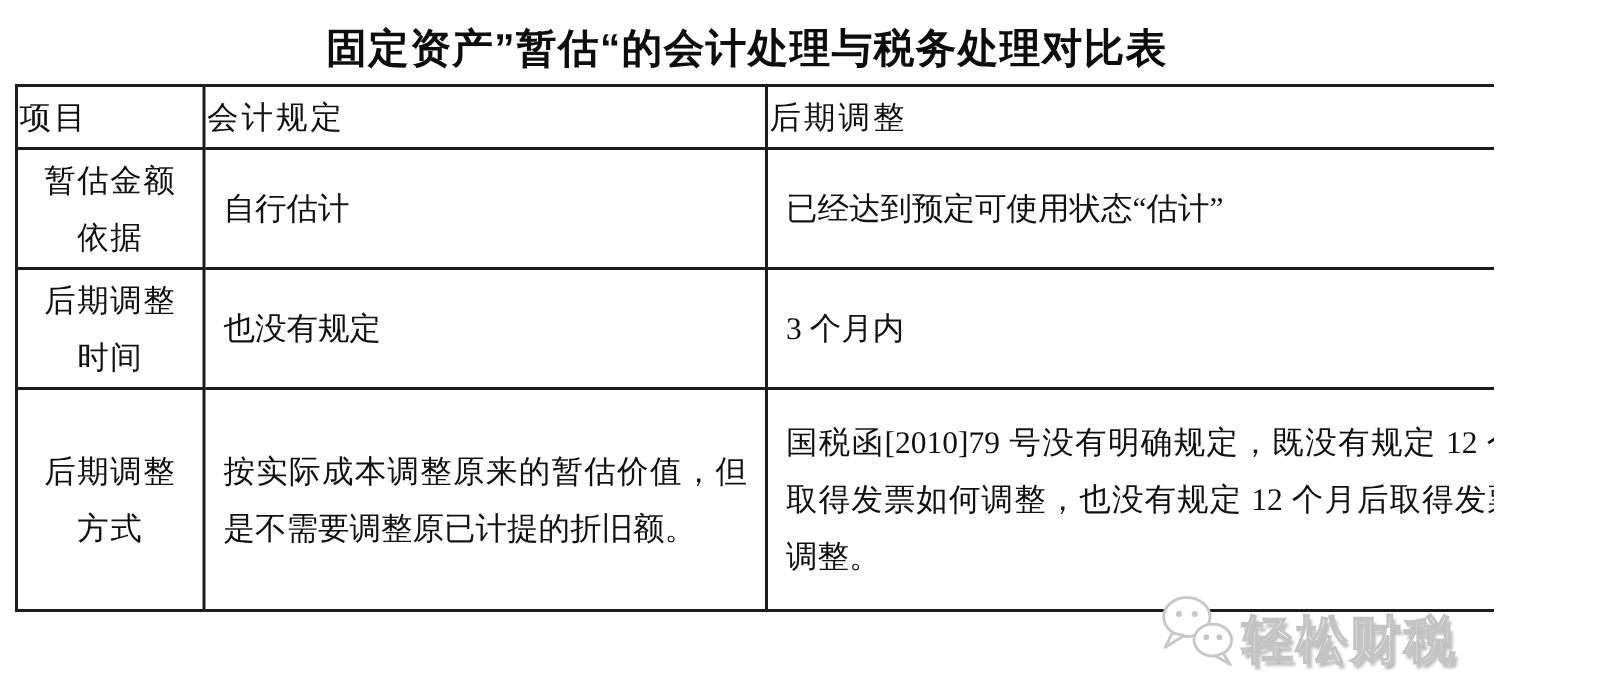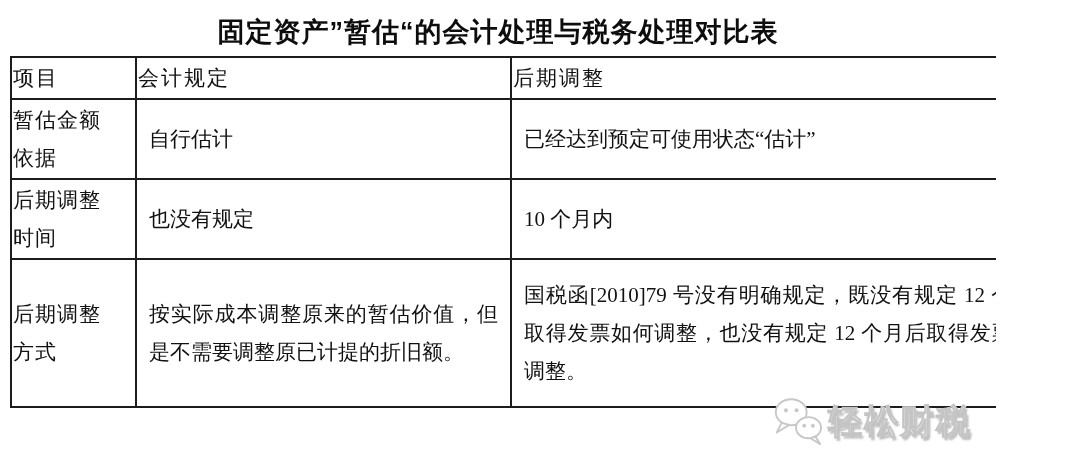--- a/index.html
+++ b/index.html
@@ -38,39 +38,39 @@
     vertical-align: middle;
     overflow: hidden;
   }
   table.cmp th {
     font-weight: 400;
     text-align: left;
     height: 38px;
     letter-spacing: 2px;
   }
   td.c1 {
-    text-align: left;
+    text-align: center;
     white-space: pre-line;
     letter-spacing: 1px;
   }
   td.c2, td.c3 {
     text-align: justify;
     text-justify: inter-ideograph;
     padding: 16px 12px;
   }
   tr.r1 { height: 80px; }
   tr.r2 { height: 78px; }
   tr.r3 { height: 78px; }
   tr.r4 { height: 119px; }
   .watermark {
     position: absolute;
     right: 24px;
     bottom: 14px;
     display: flex;
-    align-items: center;
+    align-items: flex-end;
     gap: 2px;
     pointer-events: none;
   }
   .watermark .wm-text {
     font-family: "Liberation Sans", "DejaVu Sans", sans-serif;
     font-weight: 700;
     font-size: 34px;
     letter-spacing: 2px;
     color: #ffffff;
     -webkit-text-stroke: 1px #c4c4c4;
@@ -101,21 +101,21 @@
       <tr class="r1">
         <td class="c1">暂估金额
 依据</td>
         <td class="c2">自行估计</td>
         <td class="c3">已经达到预定可使用状态“估计”</td>
       </tr>
       <tr class="r3">
         <td class="c1">后期调整
 时间</td>
         <td class="c2">也没有规定</td>
-        <td class="c3">10 个月内</td>
+        <td class="c3">3 个月内</td>
       </tr>
       <tr class="r4">
         <td class="c1">后期调整
 方式</td>
         <td class="c2">按实际成本调整原来的暂估价值，但是不需要调整原已计提的折旧额。</td>
         <td class="c3">国税函[2010]79 号没有明确规定，既没有规定 12 个月内取得发票如何调整，也没有规定 12 个月后取得发票如何调整。</td>
       </tr>
     </tbody>
   </table>
 

